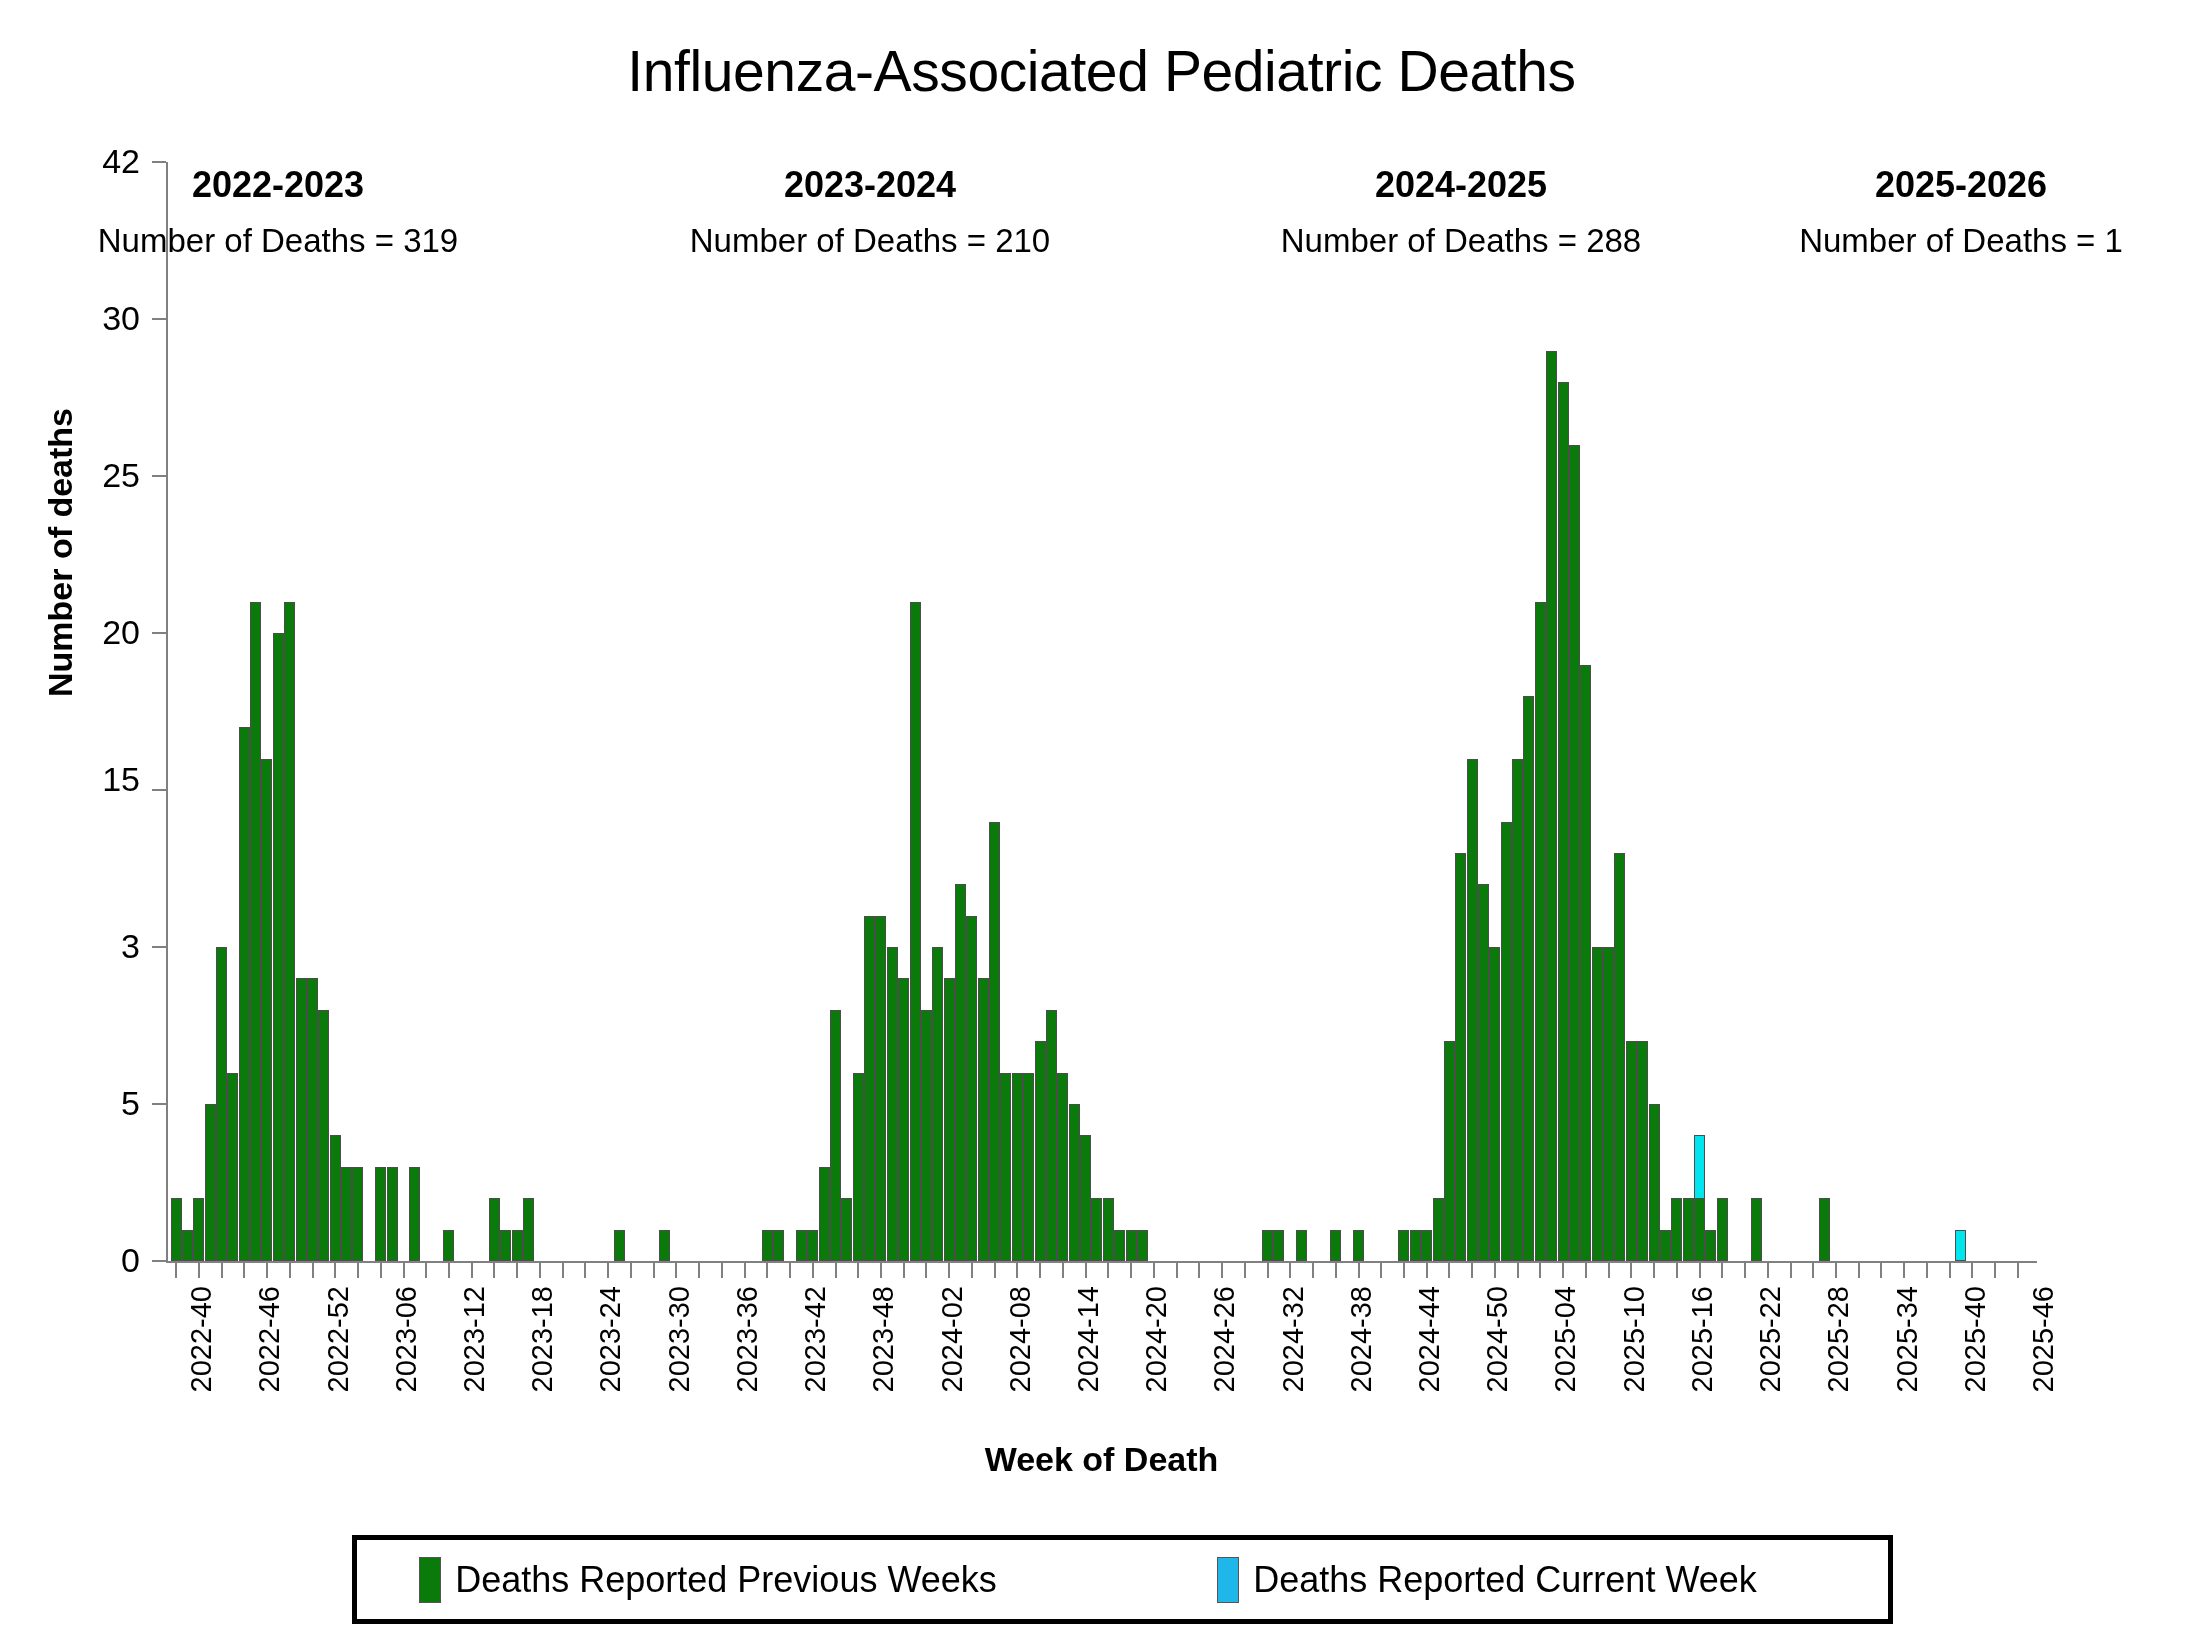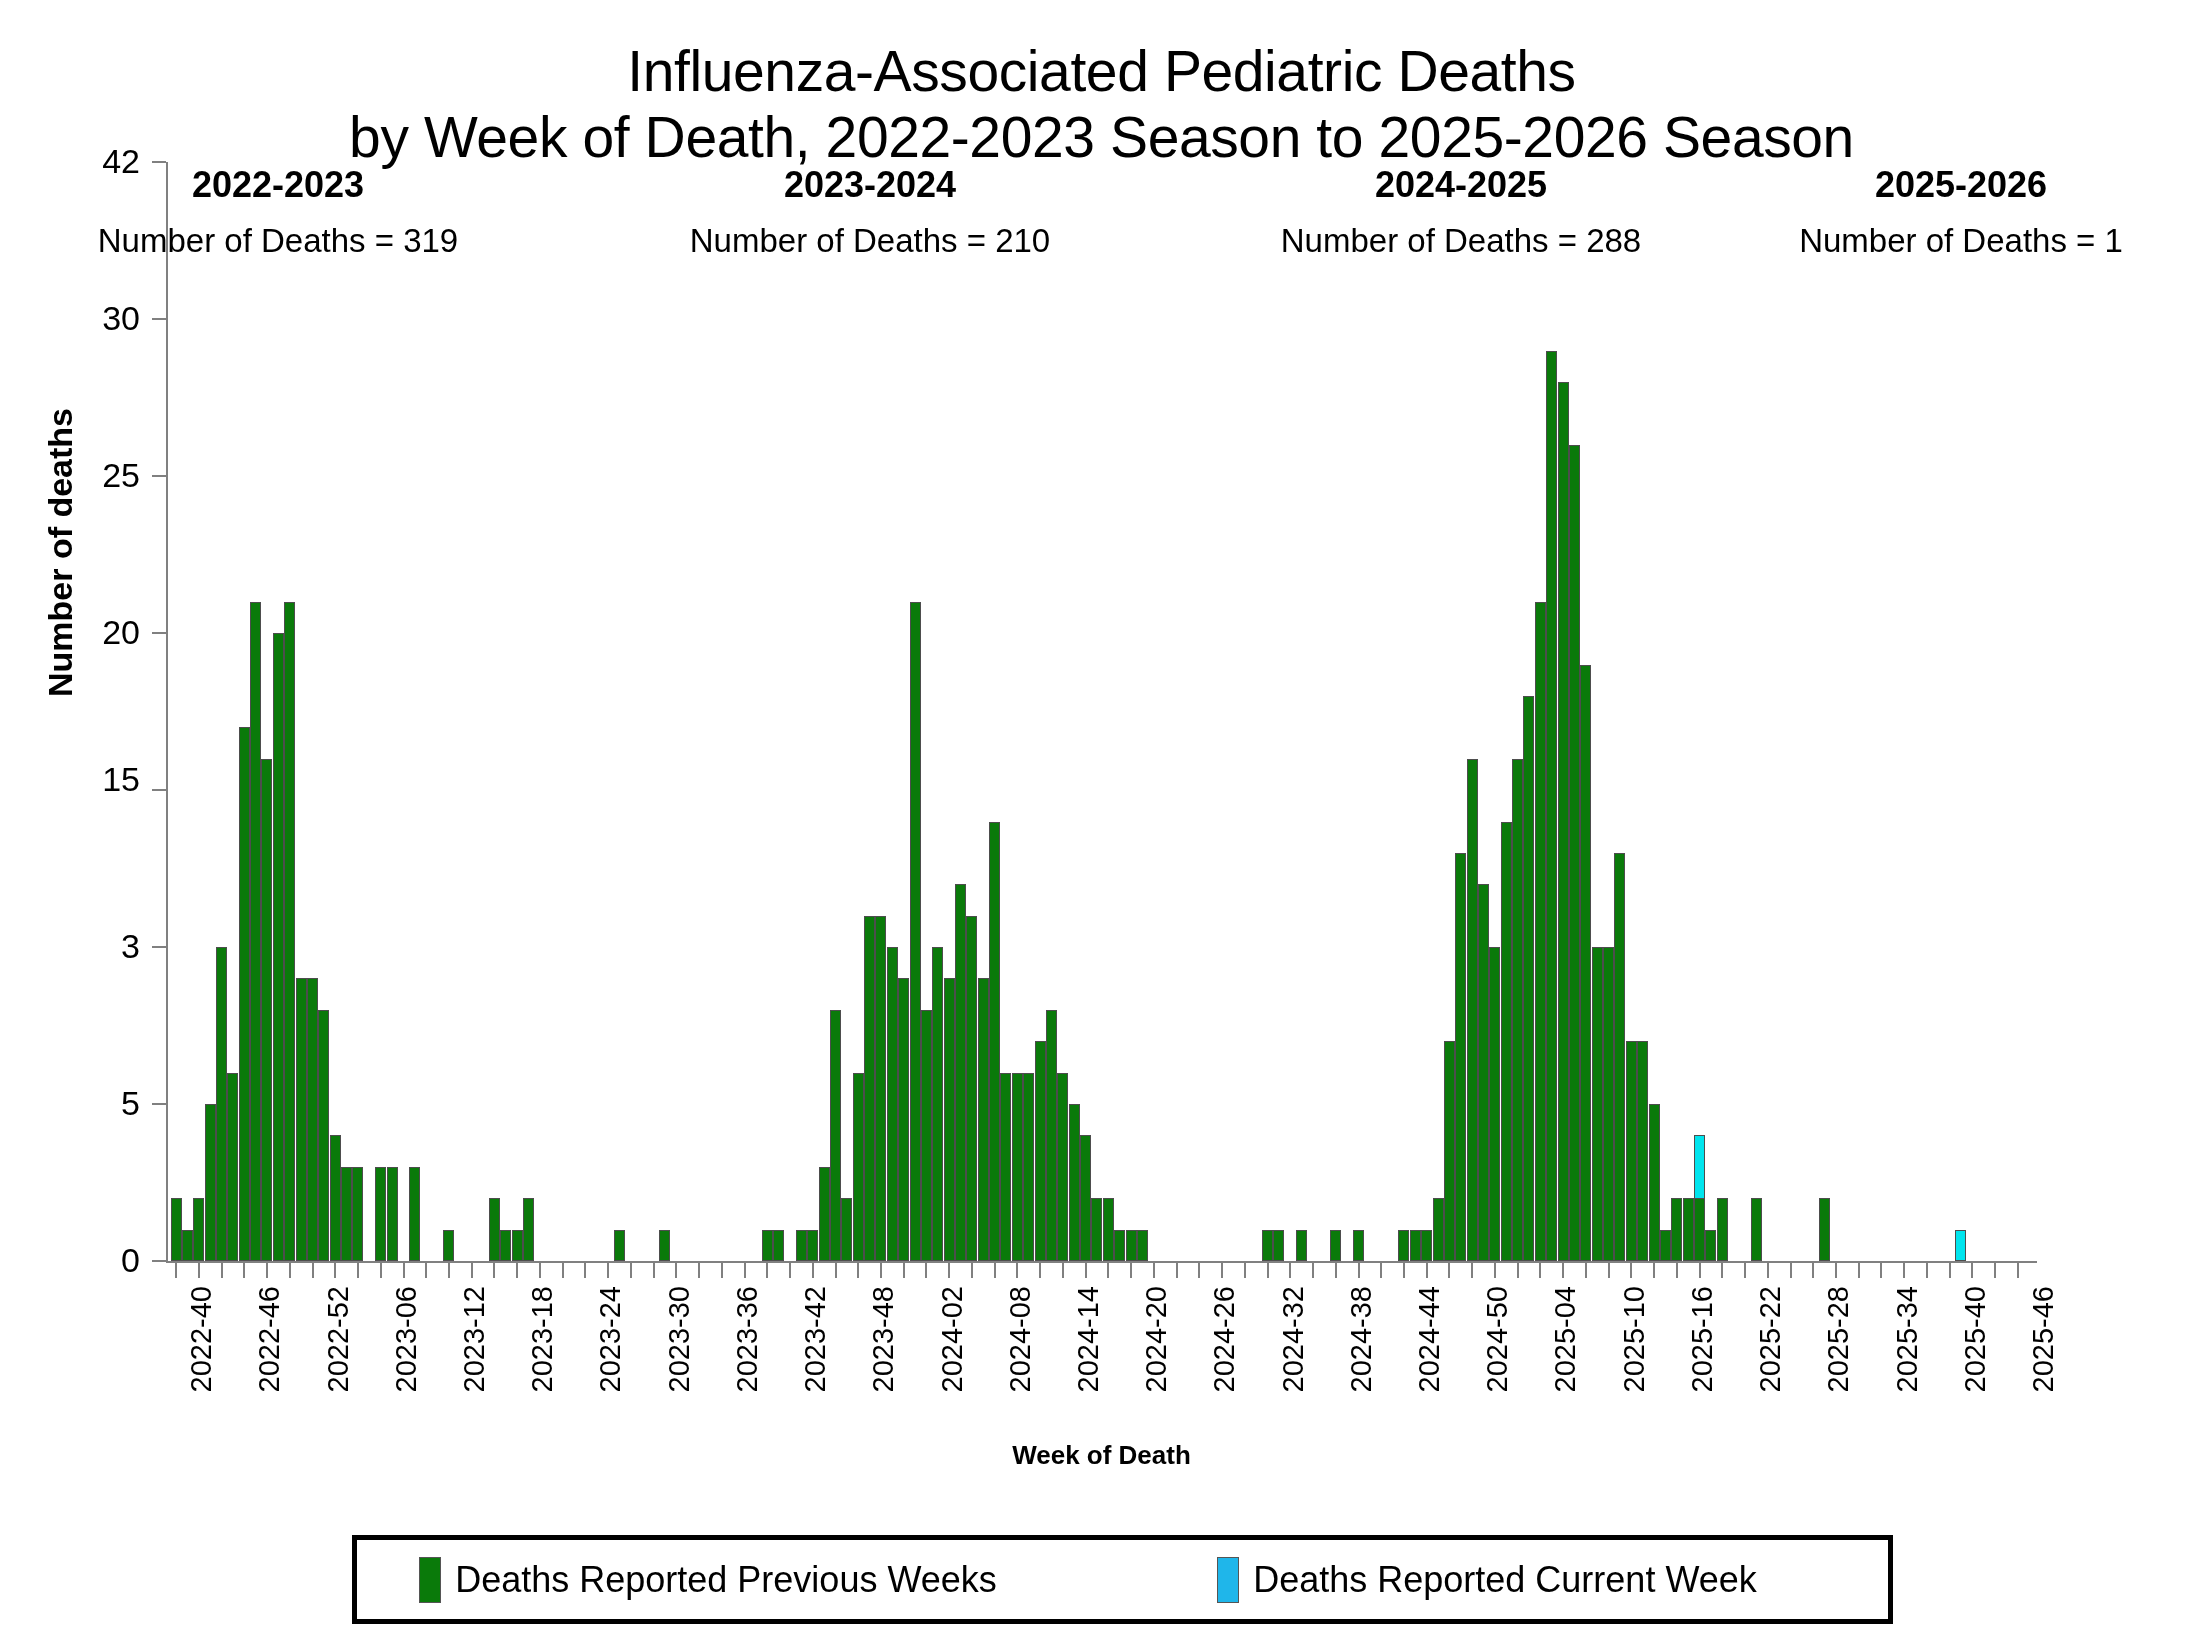--- a/index.html
+++ b/index.html
@@ -51,21 +51,21 @@
     font-size: 34px;
     font-weight: bold;
     white-space: nowrap;
   }
   #x-axis-title {
     position: absolute;
     left: 166px;
     top: 1440px;
     width: 1871px;
     text-align: center;
-    font-size: 26px;
+    font-size: 34px;
     font-weight: bold;
     white-space: nowrap;
   }
 
   
   #plot {
     position: absolute;
     left: 166px;
     top: 162px;
     width: 1871px;
@@ -179,21 +179,20 @@
     line-height: 1;
   }
 </style>
 </head>
 <body>
 
 <div id="stage">
 
   <div id="title-block">
     <div class="title-line">Influenza-Associated Pediatric Deaths</div>
-    <div class="title-line">by Week of Death, 2022-2023 Season to 2025-2026 Season</div>
   </div>
 
   <div id="y-axis-title">Number of deaths</div>
   <div id="x-axis-title">Week of Death</div>
 
   <div id="plot">
     <div id="y-axis-line"></div>
     <div id="x-axis-line"></div>
     <div id="y-ticks">
         <div class="y-tick" style="top: 1098px;"></div>

